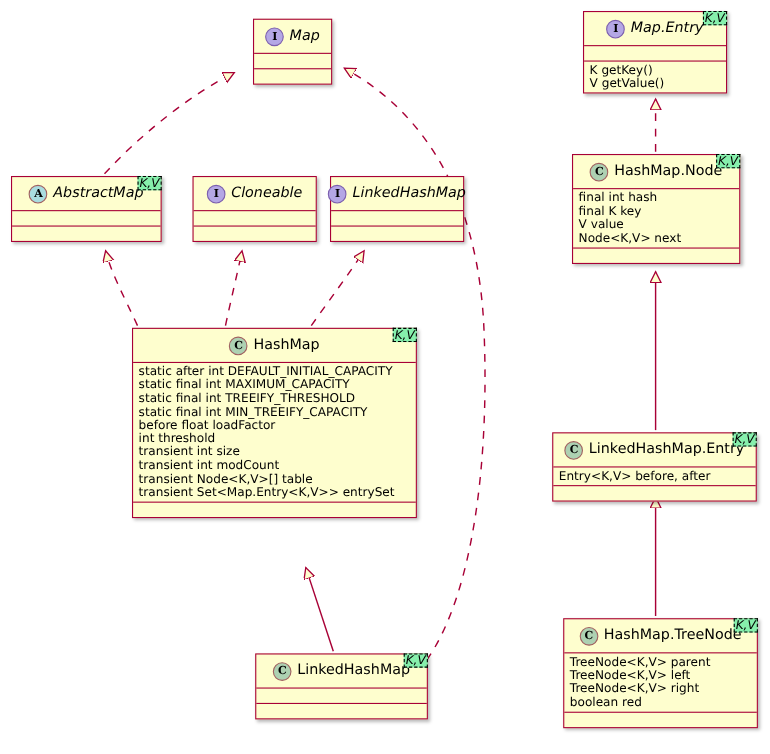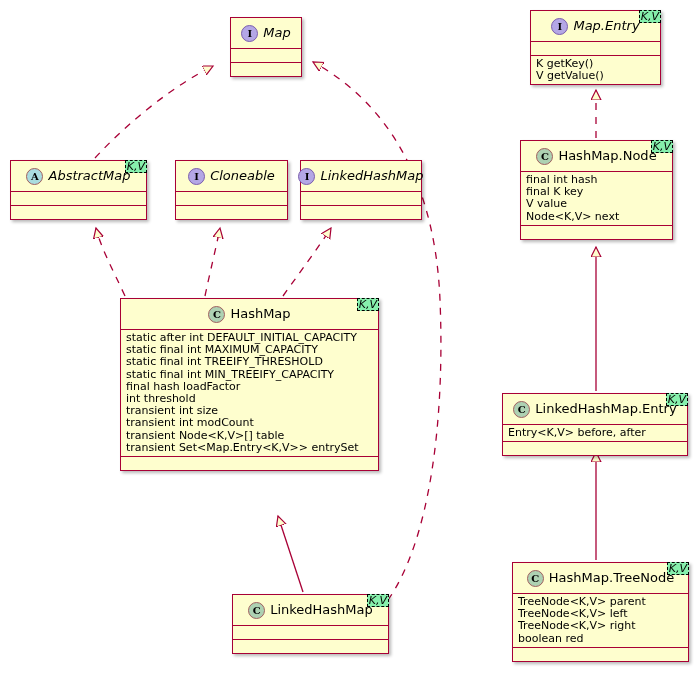--- a/index.html
+++ b/index.html
@@ -159,21 +159,21 @@
     <div class="hdr">
       <span class="ic c">C</span>
       <span class="title">HashMap</span>
     </div>
     <div class="sep"></div>
     <div class="compartment">
       <div class="mem">static after int DEFAULT_INITIAL_CAPACITY</div>
       <div class="mem">static final int MAXIMUM_CAPACITY</div>
       <div class="mem">static final int TREEIFY_THRESHOLD</div>
       <div class="mem">static final int MIN_TREEIFY_CAPACITY</div>
-      <div class="mem">final hash loadFactor</div>
+      <div class="mem">before float loadFactor</div>
       <div class="mem">int threshold</div>
       <div class="mem">transient int size</div>
       <div class="mem">transient int modCount</div>
       <div class="mem">transient Node&lt;K,V&gt;[] table</div>
       <div class="mem">transient Set&lt;Map.Entry&lt;K,V&gt;&gt; entrySet</div>
     </div>
     <div class="sep"></div>
     <div class="compartment empty"></div>
   </div>
 

